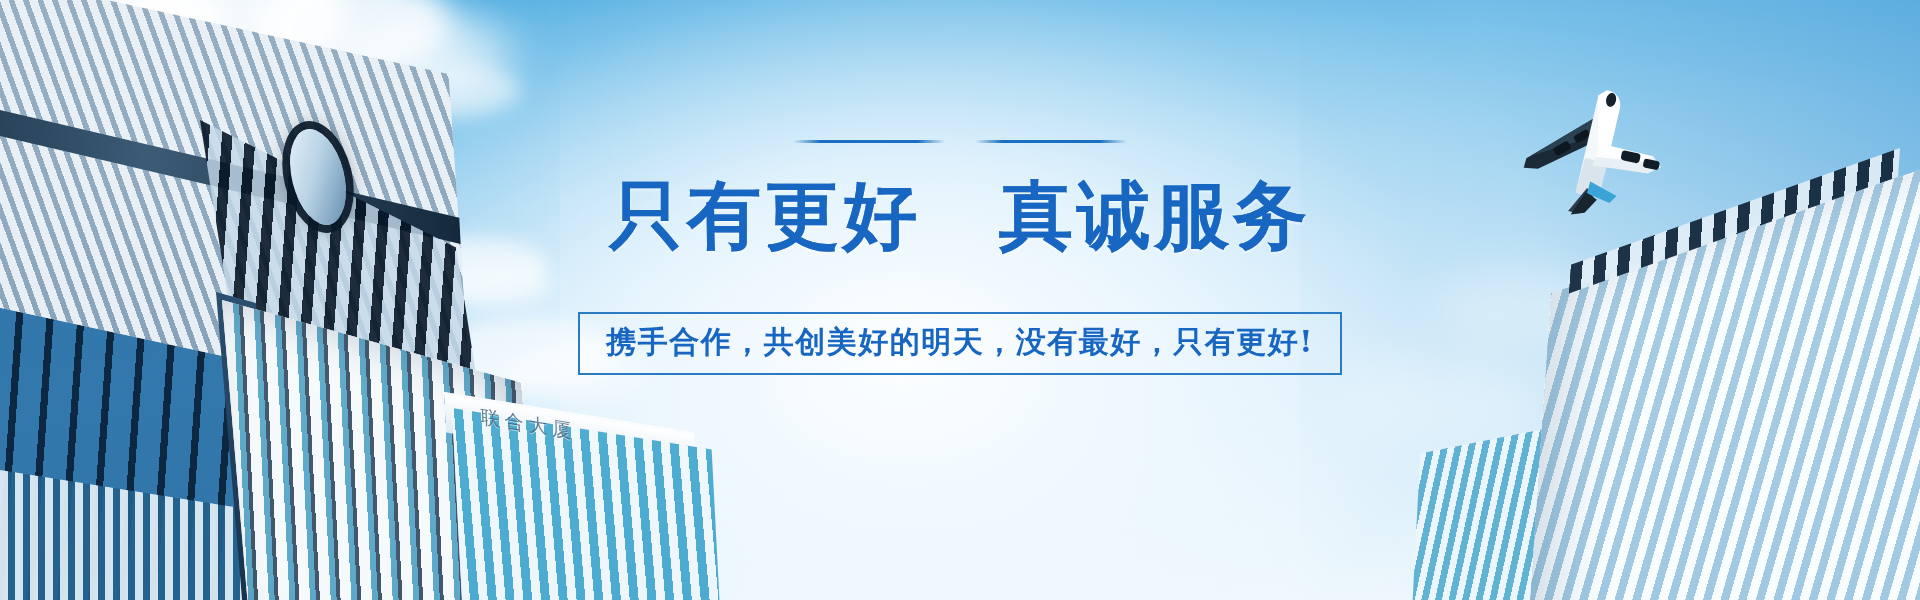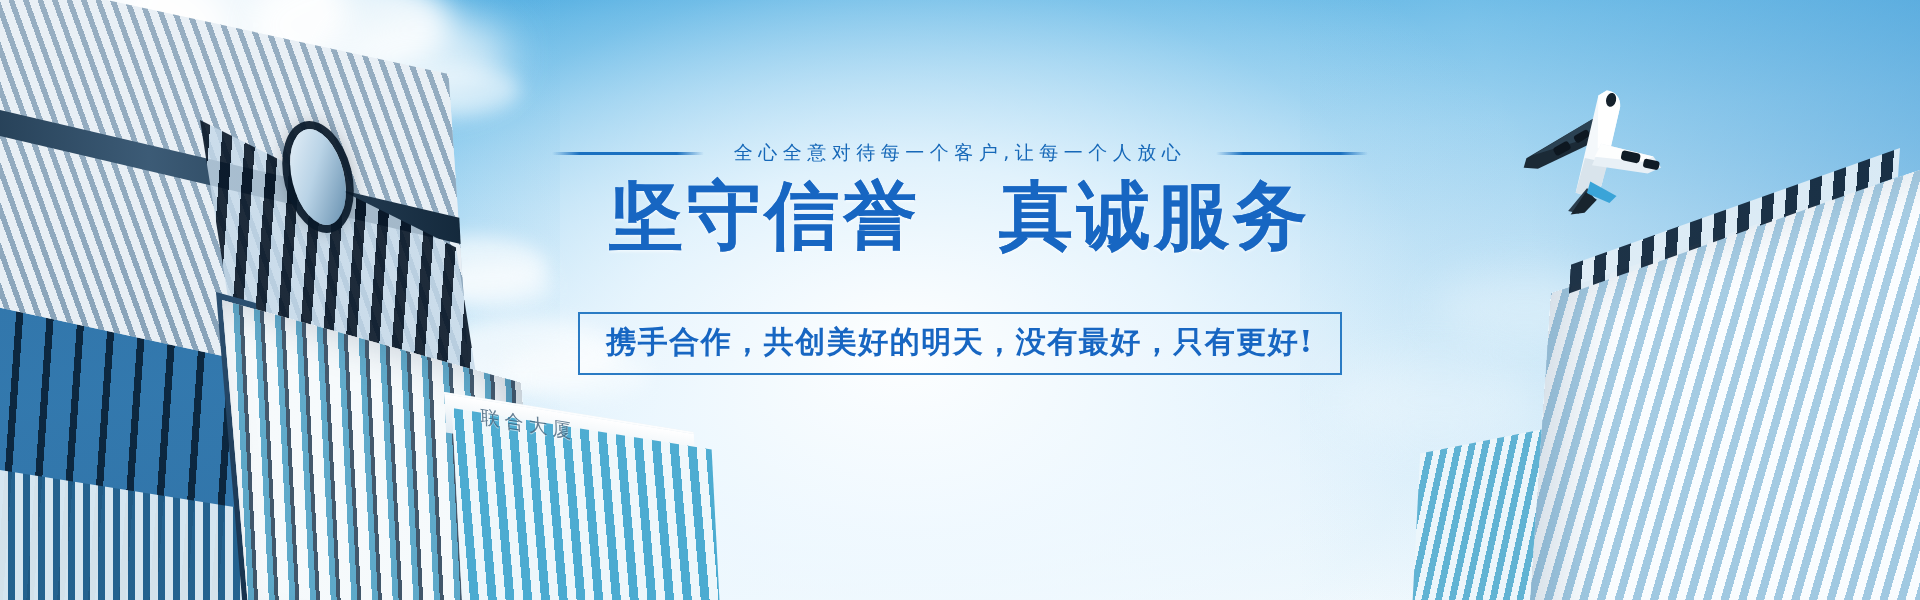--- a/index.html
+++ b/index.html
@@ -402,25 +402,24 @@
       <path d="M80,126 L58,146 L68,150 L86,138 Z" fill="#2a3d4d"></path>
       <path d="M84,120 L108,138 L100,144 L79,131 Z" fill="#3aa4d8"></path>
       <path d="M78,130 L60,150 L74,150 L88,139 Z" fill="#18242e"></path>
     </svg>
   </div>
 
   <div class="content">
 
     <div class="tagline-row">
       <span class="rule"></span>
-      <span class="tagline">全心全意对待每一个客户,让每一个人放心</span>
       <span class="rule"></span>
     </div>
 
-    <div class="headline">坚守信誉　真诚服务</div>
+    <div class="headline">只有更好　真诚服务</div>
 
     <div class="subtitle-wrap">
       <div class="subtitle-box">
         <div class="subtitle">携手合作，共创美好的明天，没有最好，只有更好!</div>
       </div>
     </div>
 
   </div>
 </div>
 

